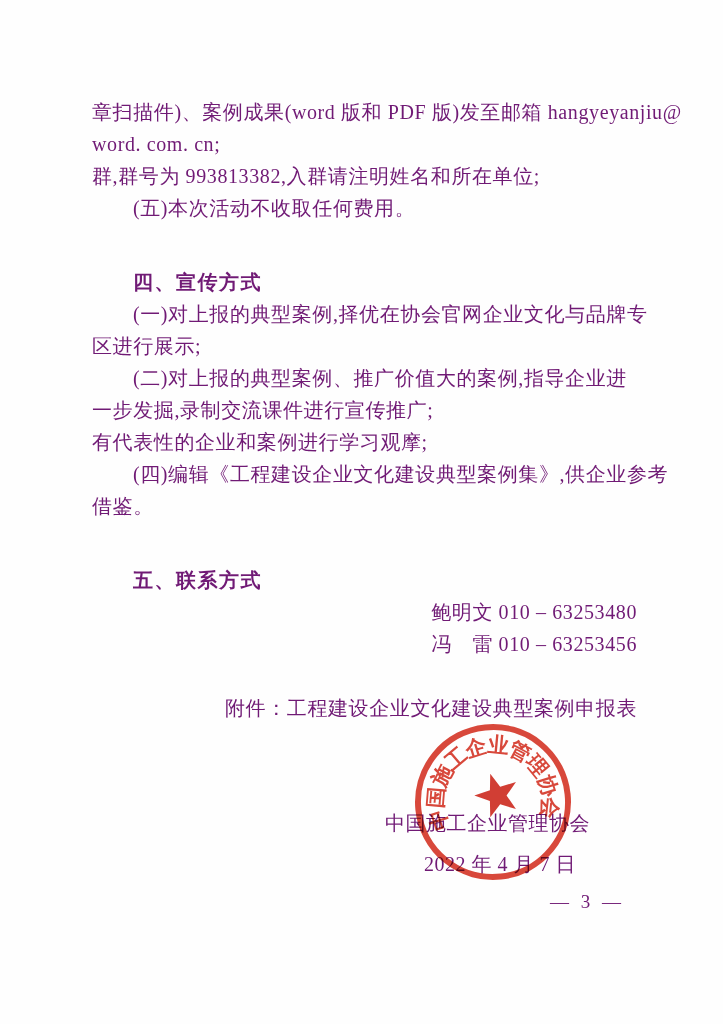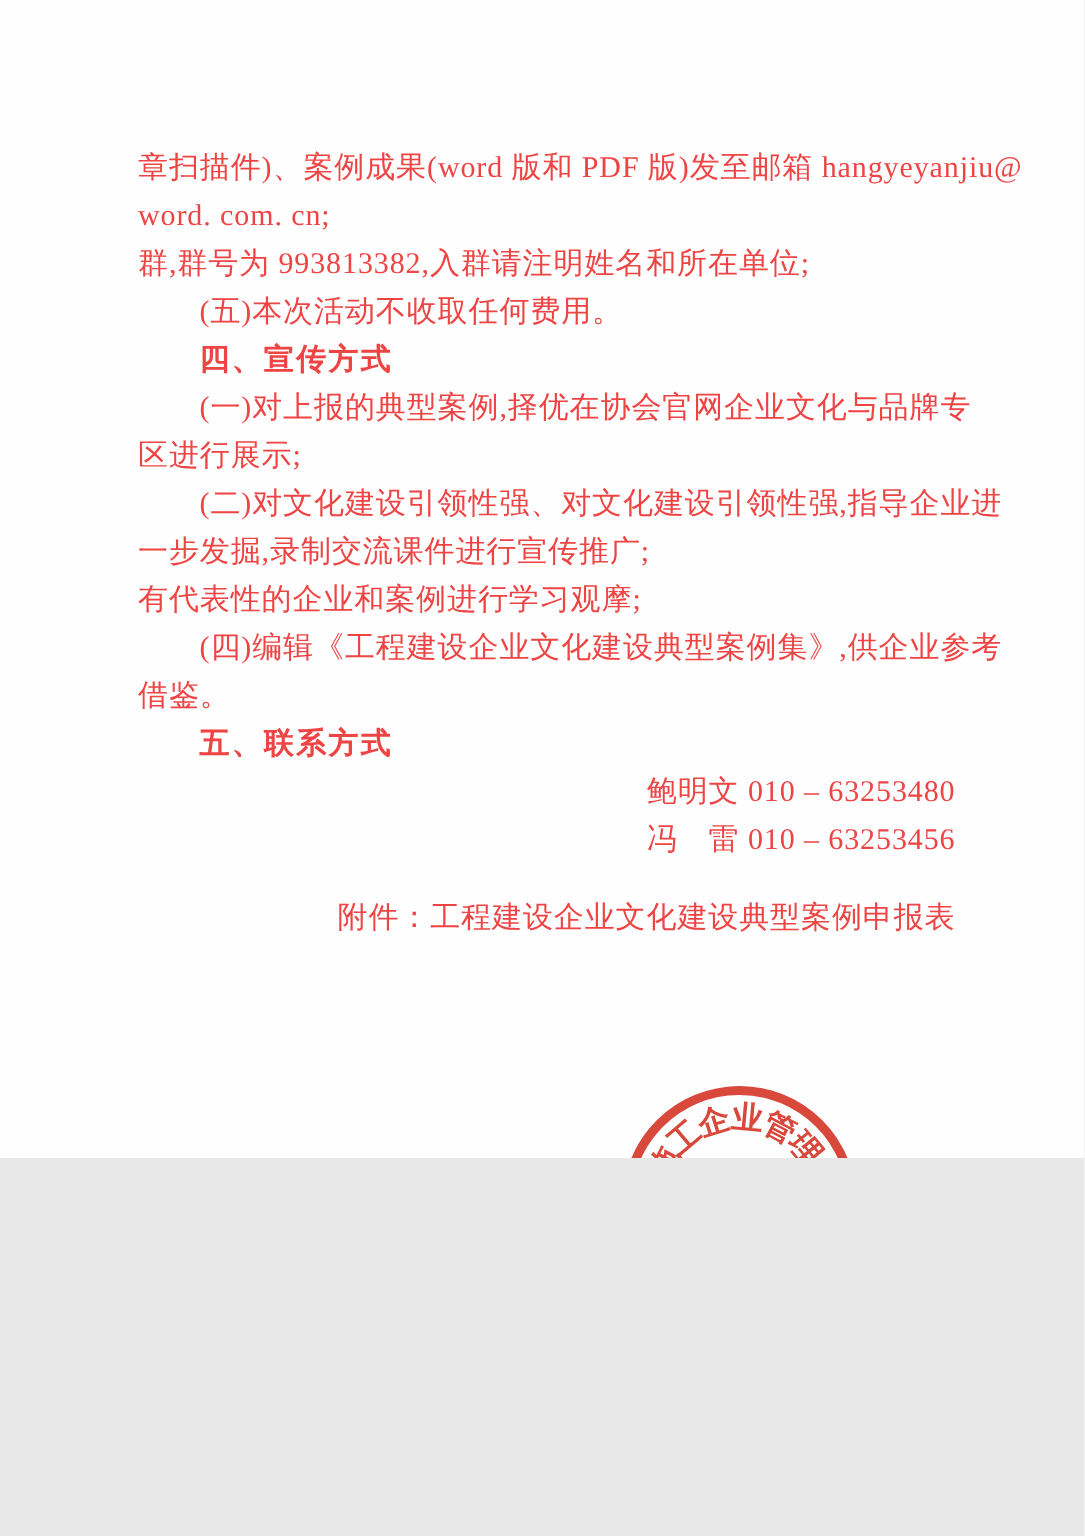--- a/index.html
+++ b/index.html
@@ -1,41 +1,42 @@
 <!DOCTYPE html>
 <html><head>
 <meta charset="utf-8">
 <style>
   html,body{margin:0;padding:0;background:#e8e8e8;}
   .page{
     position:relative;
-    width:723px;height:772px;
+    width:723px;height:1024px;
     margin:0 auto;
     background:#fefefe;
     overflow:hidden;
     font-family:"Liberation Serif","DejaVu Serif",serif;
-    color:#ef4444;
+    color:#701a75;
   }
   .body-text{
     position:absolute;
     left:92px;top:96px;
     width:545px;
     font-size:20px;
     line-height:32px;
     letter-spacing:0.6px;
   }
   .line{height:32px;white-space:nowrap;}
   .indent{padding-left:41px;}
   .indent2{padding-left:38px;text-align:right;}
   .heading{
     font-family:"Liberation Sans","DejaVu Sans",sans-serif;
     font-weight:bold;
     letter-spacing:1.5px;
+    margin-top:42px;
   }
-  .attachment{margin-top:20px;}
+  .attachment{margin-top:32px;}
   .signature-org{
     position:absolute;
     left:385px;top:810px;
     font-size:20px;
     letter-spacing:0.5px;
     white-space:nowrap;
   }
   .signature-date{
     position:absolute;
     left:424px;top:851px;
@@ -70,21 +71,21 @@
 <div class="page">
 
   <div class="body-text">
     <div class="line">章扫描件)、案例成果(word 版和 PDF 版)发至邮箱 hangyeyanjiu@</div>
     <div class="line">word. com. cn;</div>
     <div class="line">群,群号为 993813382,入群请注明姓名和所在单位;</div>
     <div class="line indent">(五)本次活动不收取任何费用。</div>
     <div class="line indent heading">四、宣传方式</div>
     <div class="line indent">(一)对上报的典型案例,择优在协会官网企业文化与品牌专</div>
     <div class="line">区进行展示;</div>
-    <div class="line indent">(二)对文化建设引领性强、对文化建设引领性强,指导企业进</div>
+    <div class="line indent">(二)对上报的典型案例、推广价值大的案例,指导企业进</div>
     <div class="line">一步发掘,录制交流课件进行宣传推广;</div>
     <div class="line">有代表性的企业和案例进行学习观摩;</div>
     <div class="line indent">(四)编辑《工程建设企业文化建设典型案例集》,供企业参考</div>
     <div class="line">借鉴。</div>
     <div class="line indent heading">五、联系方式</div>
     <div class="line indent2">鲍明文  010 – 63253480</div>
     <div class="line indent2">冯　雷  010 – 63253456</div>
     <div class="line indent2 attachment">附件：工程建设企业文化建设典型案例申报表</div>
   </div>
 

